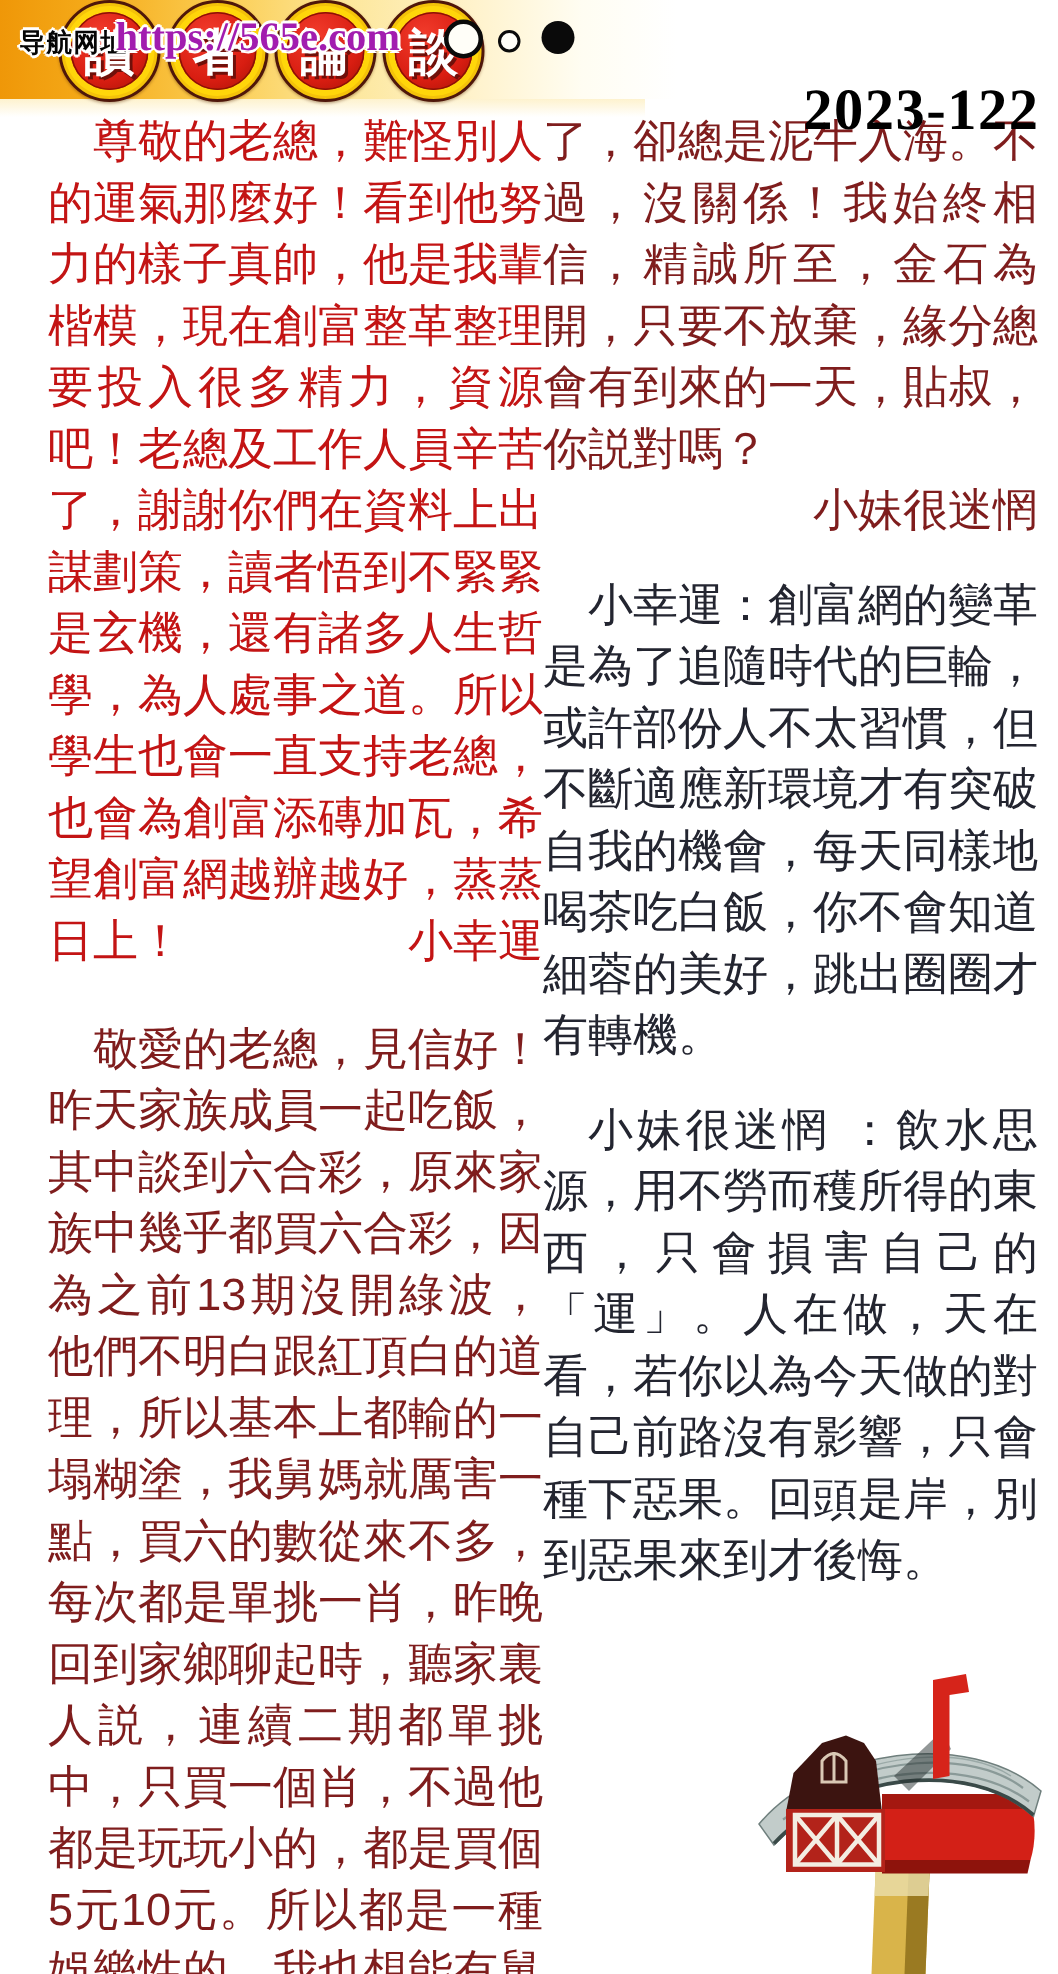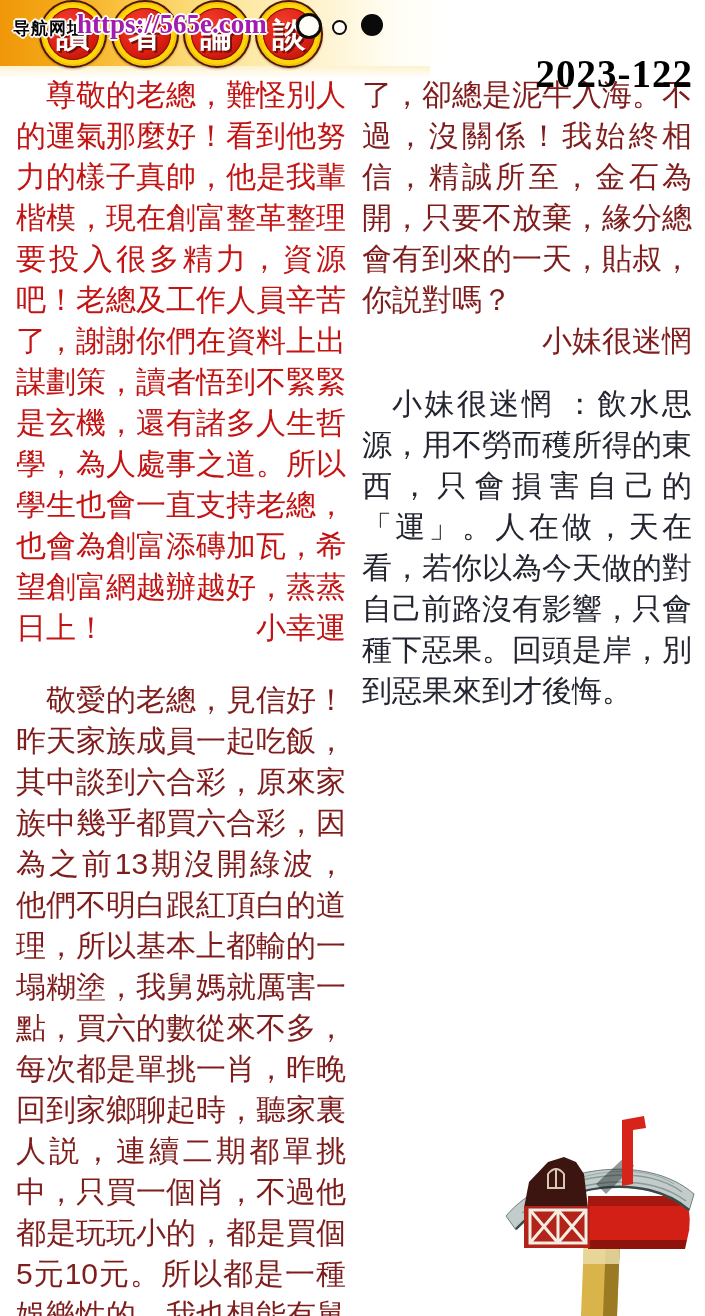--- a/index.html
+++ b/index.html
@@ -52,21 +52,21 @@
   .dot-fill { top:14px; left:361px; width:22px; height:22px; background:#0a0a0a; }
   .issue {
     position:absolute; top:3px; right:12px; z-index:3;
     font-family:"Liberation Serif","DejaVu Serif",serif;
     font-size:39px; font-weight:600; color:#000; letter-spacing:1px;margin-top:48px;
   }
 
   
   .columns {
     position:absolute; top:74px; left:16px; width:676px; height:1242px;
-    display:flex; gap:16px; overflow:hidden;justify-content:flex-end;
+    display:flex; overflow:hidden;justify-content:flex-end;
   }
   .col { width:330px; font-size:30px; line-height:41px; text-align:justify; }
   .para { text-indent:1em; margin:0; }
   .para.cont { text-indent:0; }
   .gap-l { margin-top:31px; }
   .gap-r { margin-top:22px; }
   .c-red    { color:#c31414; }
   .c-maroon { color:#7f1d1d; }
   .c-black  { color:#232530; }
   .sig-inline { float:right; text-indent:0; }
@@ -119,20 +119,23 @@
       </div>
 
     </div>
 
     <div class="col">
       <div class="para c-maroon cont">
         <span>了，卻總是泥牛入海。不過，沒關係！我始終相信，精誠所至，金石為開，只要不放棄，緣分總會有到來的一天，貼叔，你説對嗎？</span>
       </div>
       <div class="sig-line c-maroon">小妹很迷惘</div>
 
+      <div class="para c-black gap-r">
+        <span>小幸運：創富網的變革是為了追隨時代的巨輪，或許部份人不太習慣，但不斷適應新環境才有突破自我的機會，每天同樣地喝茶吃白飯，你不會知道細蓉的美好，跳出圈圈才有轉機。</span>
+      </div>
 
 
       <div class="para c-black gap-r">
         <span>小妹很迷惘 ：飲水思源，用不勞而穫所得的東西，只會損害自己的「運」。人在做，天在看，若你以為今天做的對自己前路沒有影響，只會種下惡果。回頭是岸，別到惡果來到才後悔。</span>
       </div>
     </div>
   </div>
 
   <svg class="mailbox" width="206" height="204" viewBox="0 0 206 204" aria-hidden="true">
     <g>

